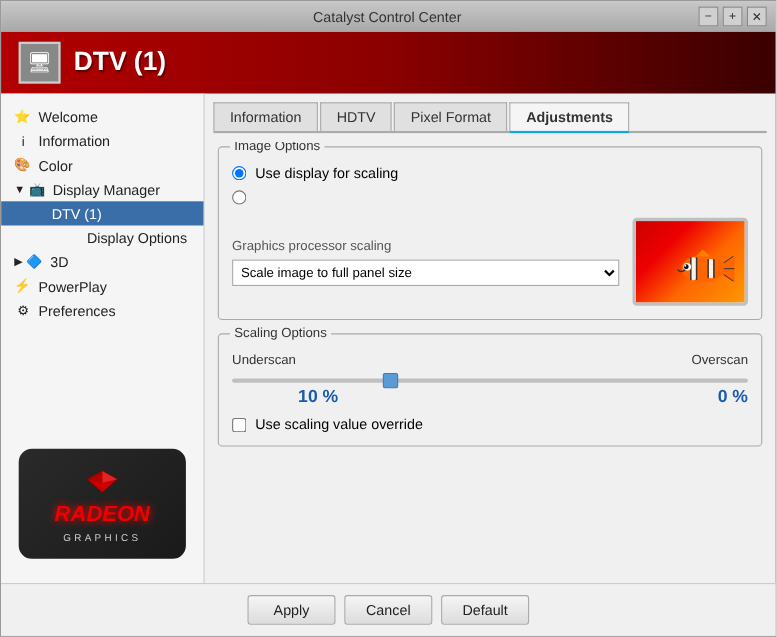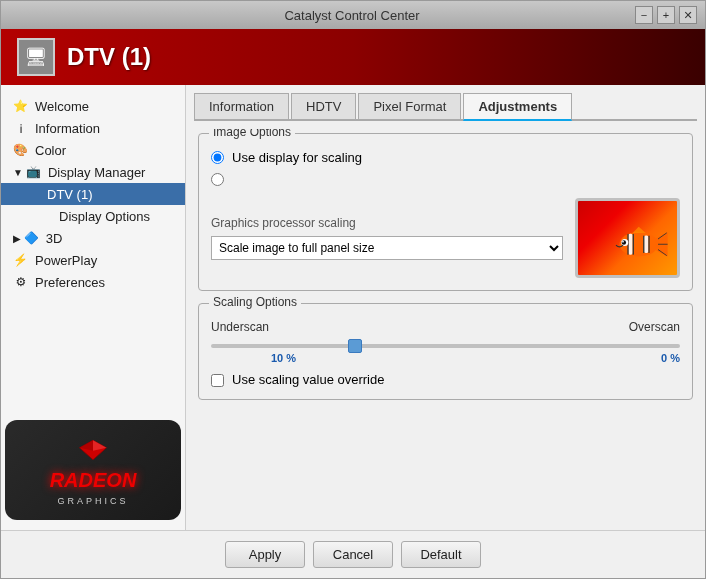--- a/index.html
+++ b/index.html
@@ -111,37 +111,37 @@
       cursor: pointer;
       white-space: nowrap;
       font-size: 13px;
       color: #222;
     }
     .sidebar-item.active {
       background: #3a6ea8;
       color: #fff;
     }
     .sidebar-item.indent1 { padding-left: 24px; }
-    .sidebar-item.indent2 { padding-left: 36px; }
+    .sidebar-item.indent2 { padding-left: 56px; }
     .sidebar-item-icon {
       width: 16px;
       height: 16px;
       margin-right: 6px;
       flex-shrink: 0;
       display: inline-flex;
       align-items: center;
       justify-content: center;
       font-size: 12px;
     }
     .expand-arrow {
       margin-right: 3px;
       font-size: 10px;
     }
     .sidebar-logo {
-      margin: 4px;
+      margin: 16px;
       height: 100px;
       background: linear-gradient(135deg, #2a2a2a, #1a1a1a);
       border-radius: 12px;
       display: flex;
       flex-direction: column;
       align-items: center;
       justify-content: center;
       padding: 8px;
     }
     .radeon-text {
@@ -278,21 +278,21 @@
     .slider-label {
       font-size: 12px;
       color: #333;
     }
     .slider-values-row {
       display: flex;
       justify-content: space-between;
       margin-bottom: 8px;
     }
     .slider-value {
-      font-size: 11px;
+      font-size: 16px;
       color: #333;
     }
     .slider-value.center {
       color: #1a5aad;
       font-weight: bold;
       margin-left: 60px;
     }
     .slider-value.right {
       color: #1a5aad;
       font-weight: bold;

